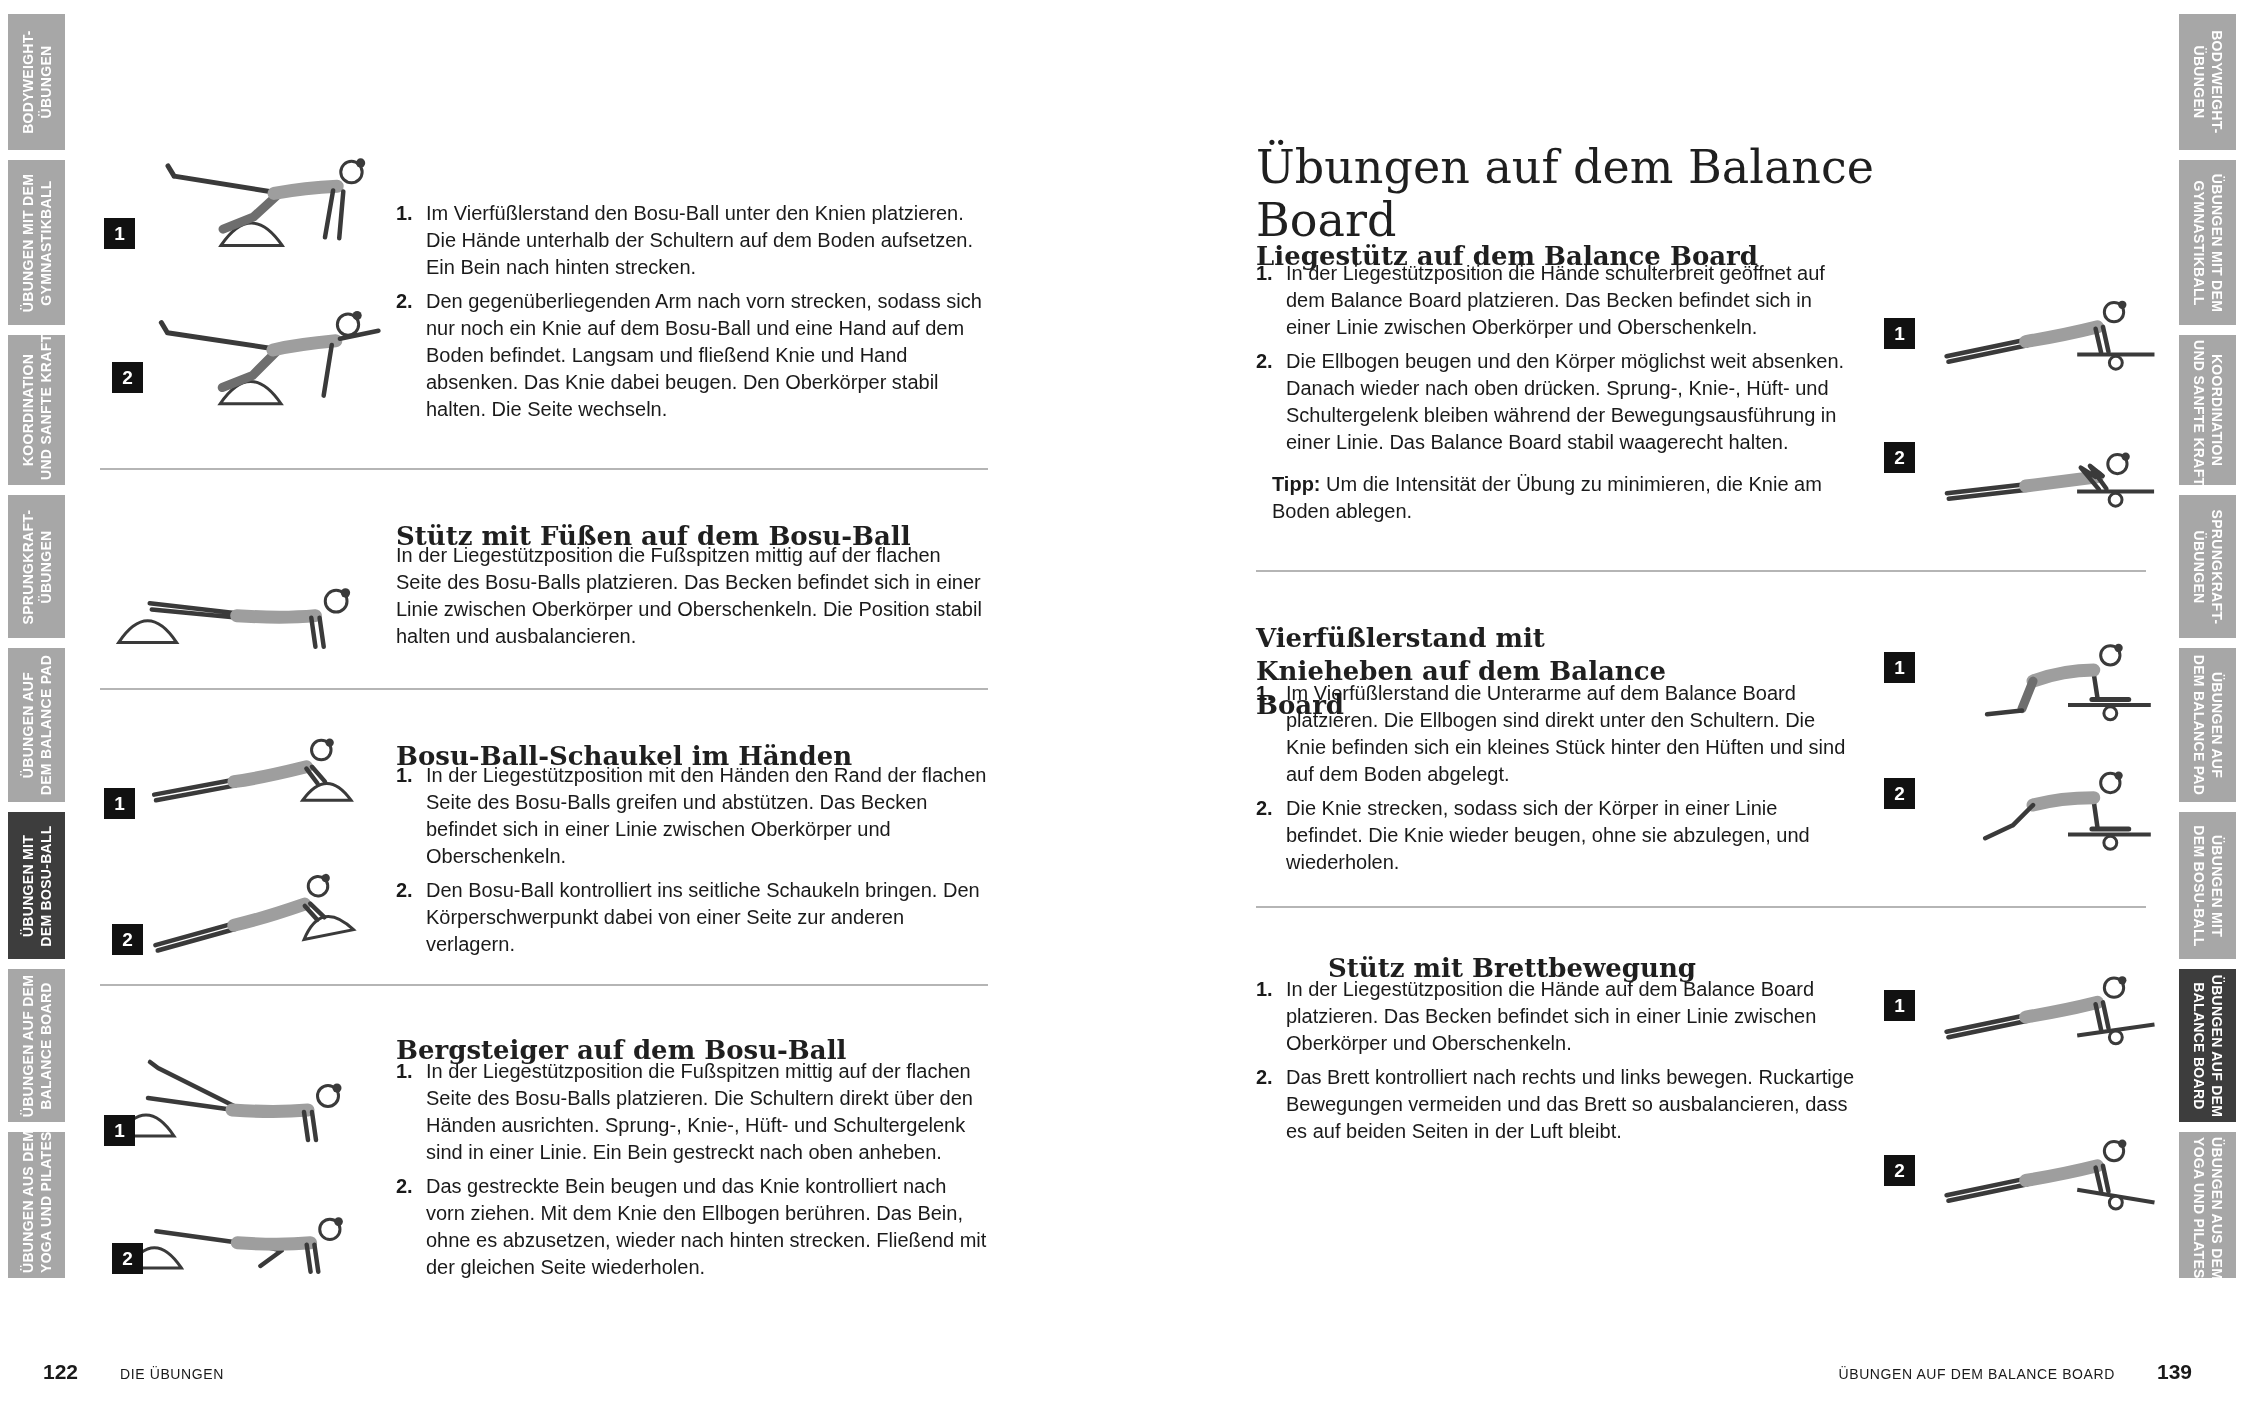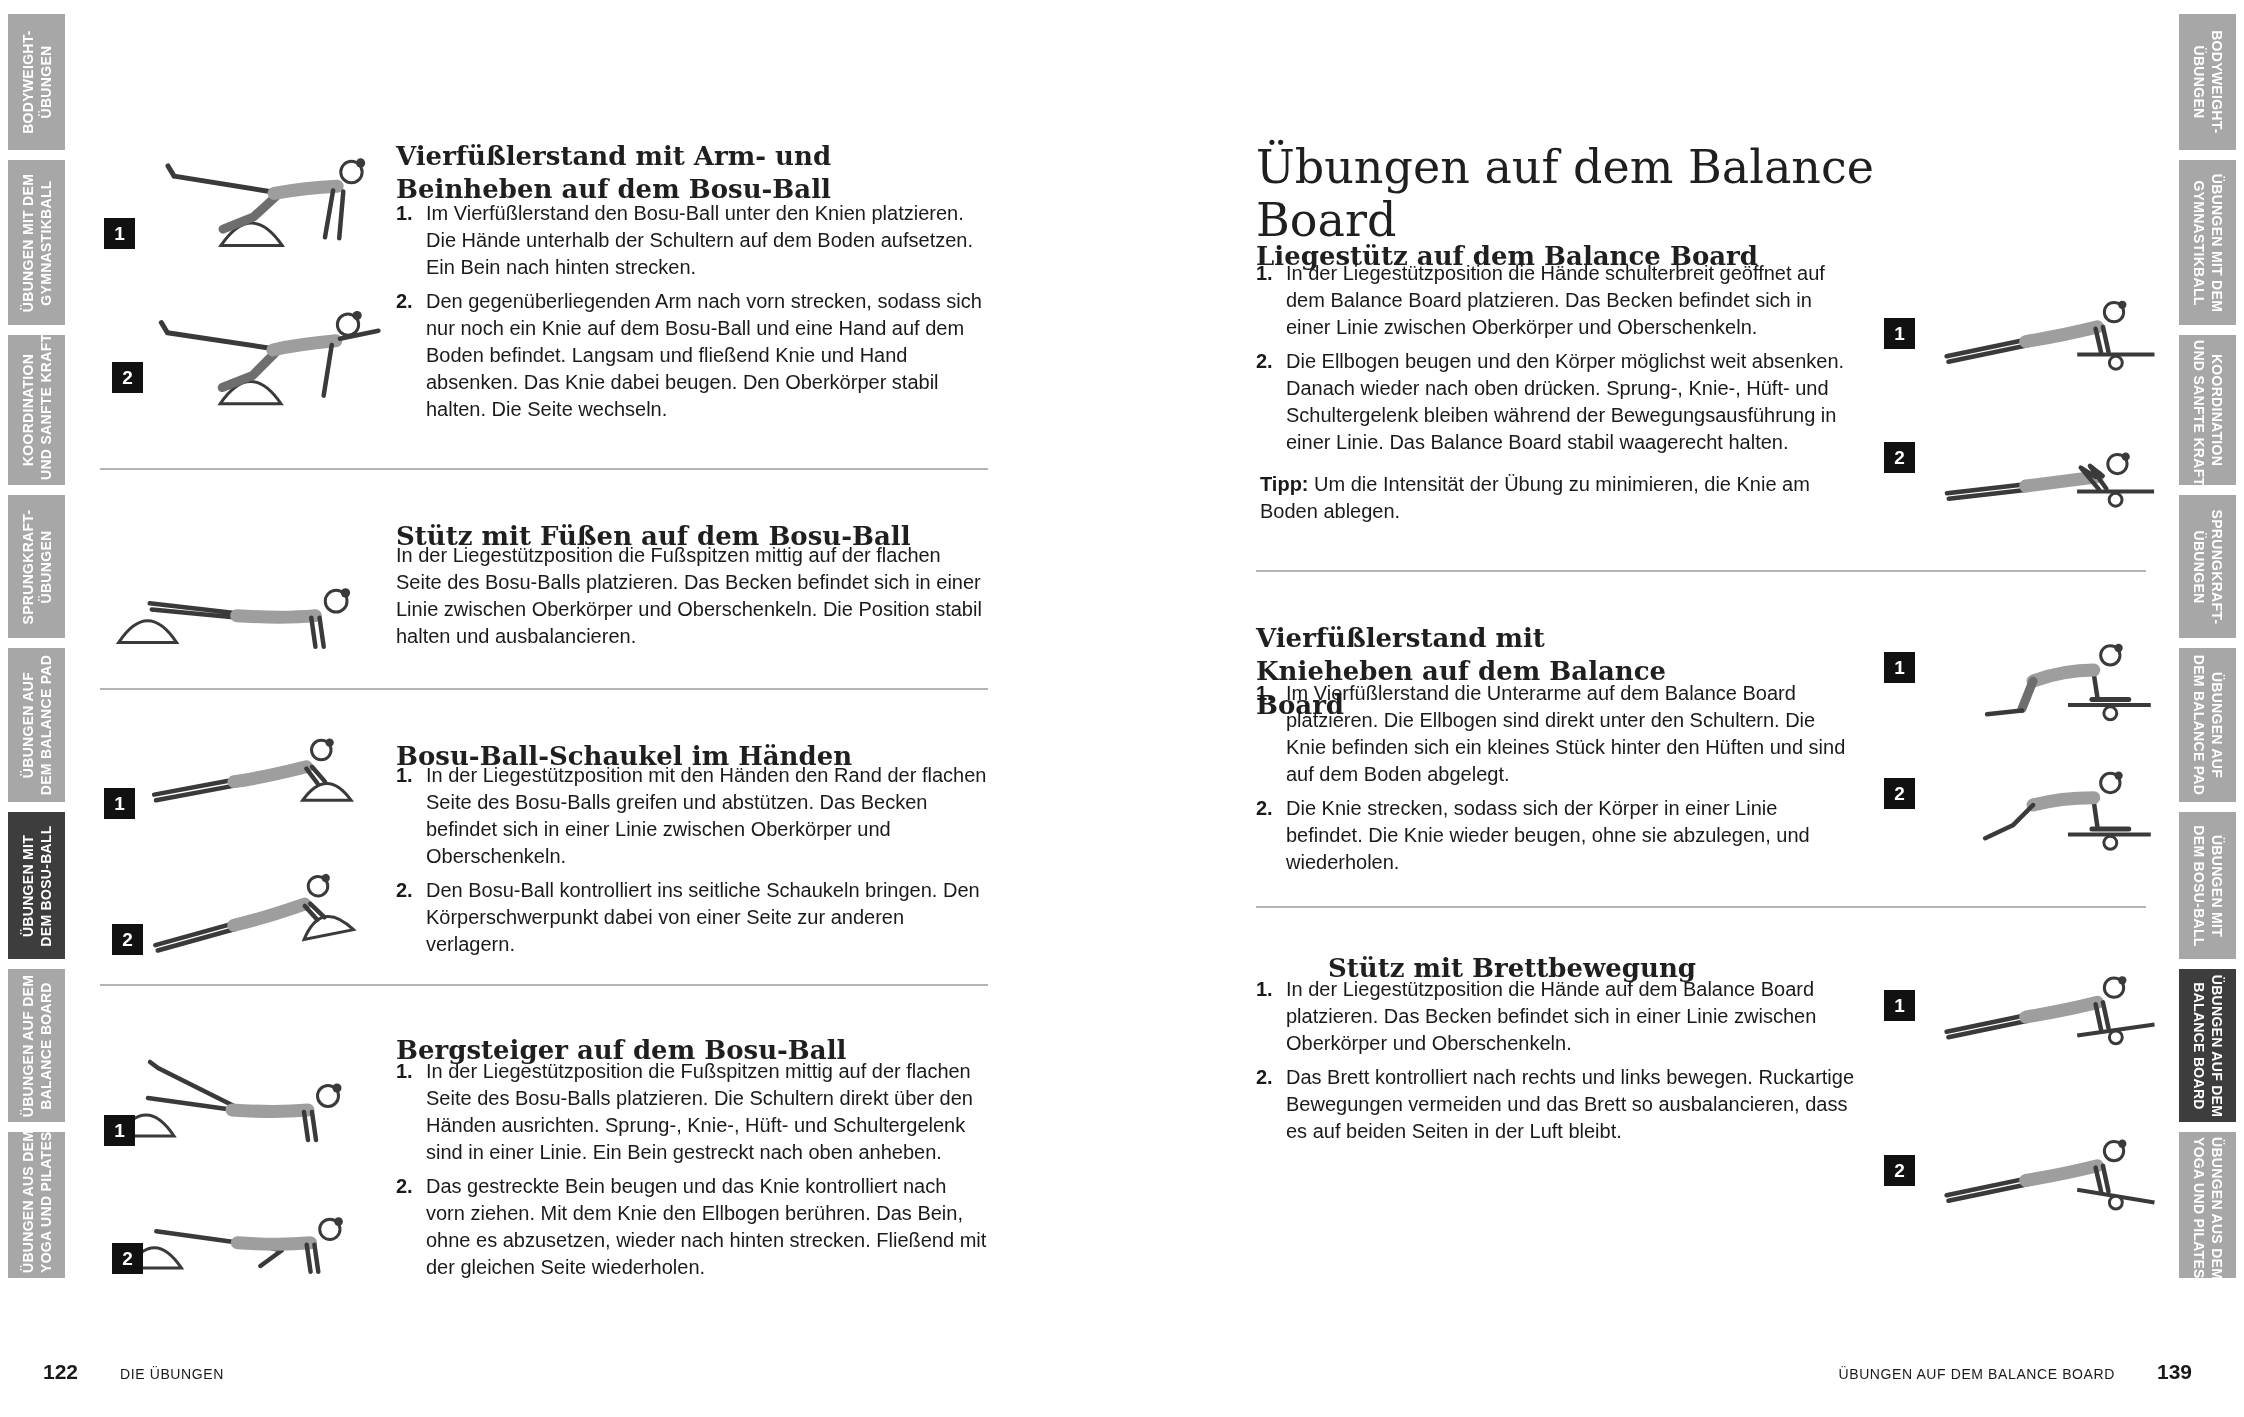--- a/index.html
+++ b/index.html
@@ -158,21 +158,20 @@
         </div>
       </div>
     <div class="tab" style="height:146px">
         <div class="rot" style="width:136px">
           <span>ÜBUNGEN AUS DEM</span>
           <span>YOGA UND PILATES</span>
         </div>
       </div>
   </div>
 
-  <h2 class="abs sec-title" style="left:396px;top:118px;width:560px">Vierfüßlerstand mit Arm- und Beinheben auf dem Bosu-Ball</h2>
   <div class="abs steps body-text" style="left:396px;top:200px;width:592px">
     <div class="step">
       <span class="num">1.</span>
       <span class="txt">Im Vierfüßlerstand den Bosu-Ball unter den Knien platzieren. Die Hände unterhalb der Schultern auf dem Boden aufsetzen. Ein Bein nach hinten strecken.</span>
     </div>
     <div class="step">
       <span class="num">2.</span>
       <span class="txt">Den gegenüberliegenden Arm nach vorn strecken, sodass sich nur noch ein Knie auf dem Bosu-Ball und eine Hand auf dem Boden befindet. Langsam und fließend Knie und Hand absenken. Das Knie dabei beugen. Den Oberkörper stabil halten. Die Seite wechseln.</span>
     </div>
   </div>
@@ -310,21 +309,21 @@
   <h2 class="abs sec-title" style="left:1256px;top:218px;width:560px">Liegestütz auf dem Balance Board</h2>
   <div class="abs steps body-text" style="left:1256px;top:260px;width:600px">
     <div class="step">
       <span class="num">1.</span>
       <span class="txt">In der Liegestützposition die Hände schulterbreit geöffnet auf dem Balance Board platzieren. Das Becken befindet sich in einer Linie zwischen Oberkörper und Oberschenkeln.</span>
     </div>
     <div class="step">
       <span class="num">2.</span>
       <span class="txt">Die Ellbogen beugen und den Körper möglichst weit absenken. Danach wieder nach oben drücken. Sprung-, Knie-, Hüft- und Schultergelenk bleiben während der Bewegungsausführung in einer Linie. Das Balance Board stabil waagerecht halten.</span>
     </div>
-    <p class="tip" style="margin:8px 0 0 4px">
+    <p class="tip" style="margin:8px 0 0 16px">
       <span class="tip-label">Tipp:</span>
       <span>Um die Intensität der Übung zu minimieren, die Knie am Boden ablegen.</span>
     </p>
   </div>
 
   <div class="fig" style="left:1930px;top:262px;width:230px;height:115px">
     <svg viewBox="0 0 250 120">
       <line x1="160" y1="98" x2="244" y2="98" stroke="#3a3a3a" stroke-width="4"></line>
       <circle cx="202" cy="107" r="7" fill="#fff" stroke="#3a3a3a" stroke-width="3"></circle>
       <path d="M18,100 L104,82 M20,106 L106,88" stroke="#3a3a3a" stroke-width="4.5" fill="none" stroke-linecap="round"></path>

